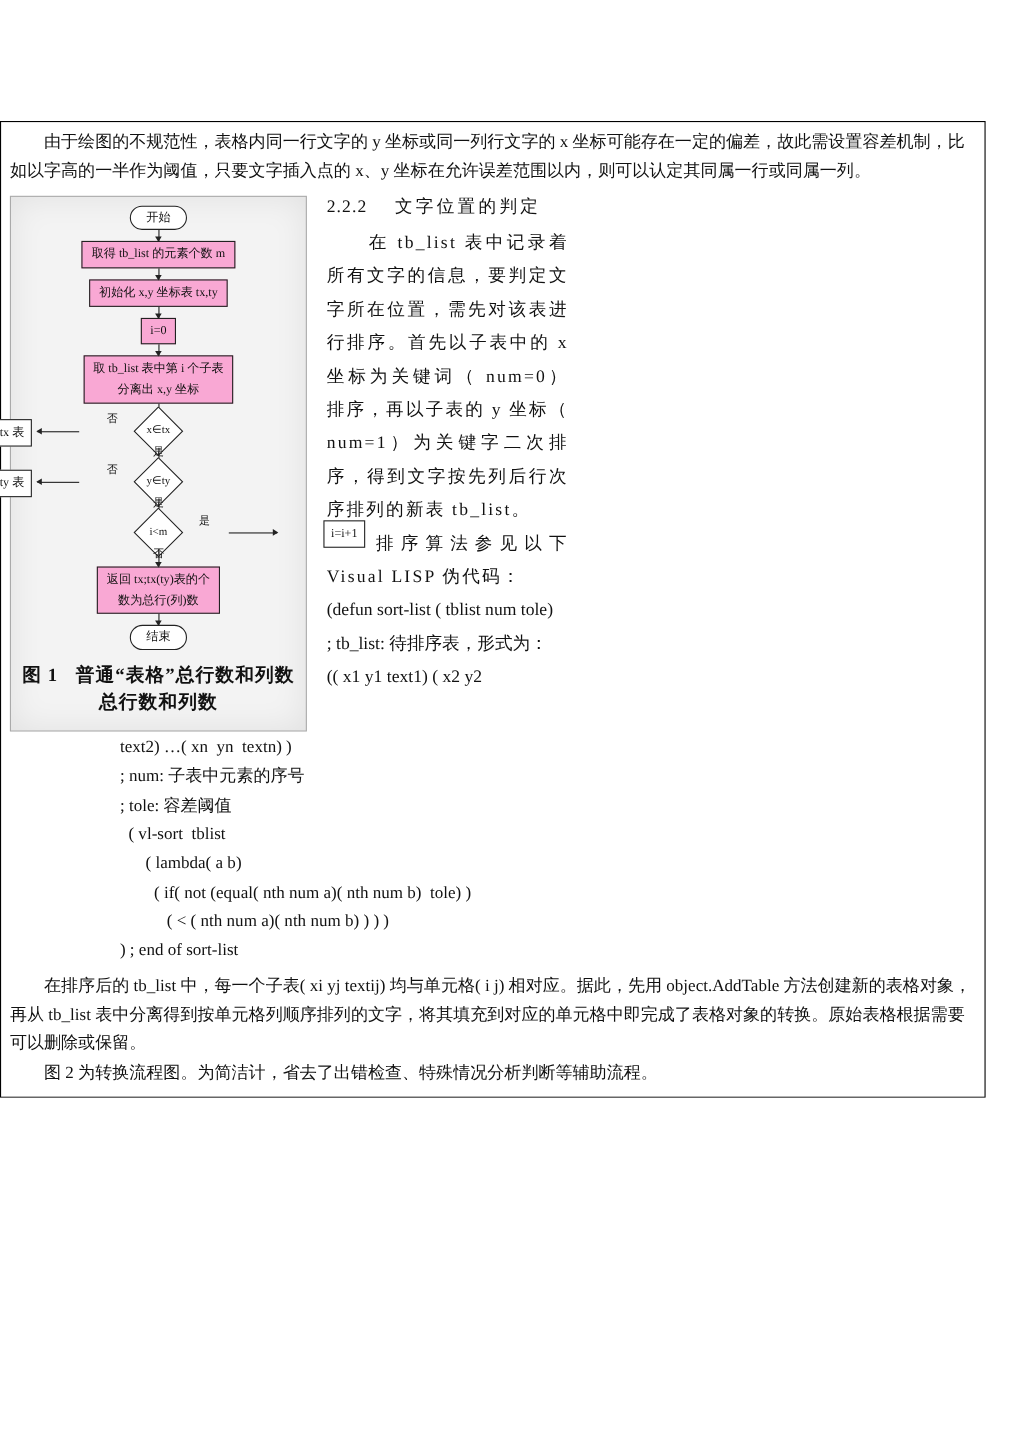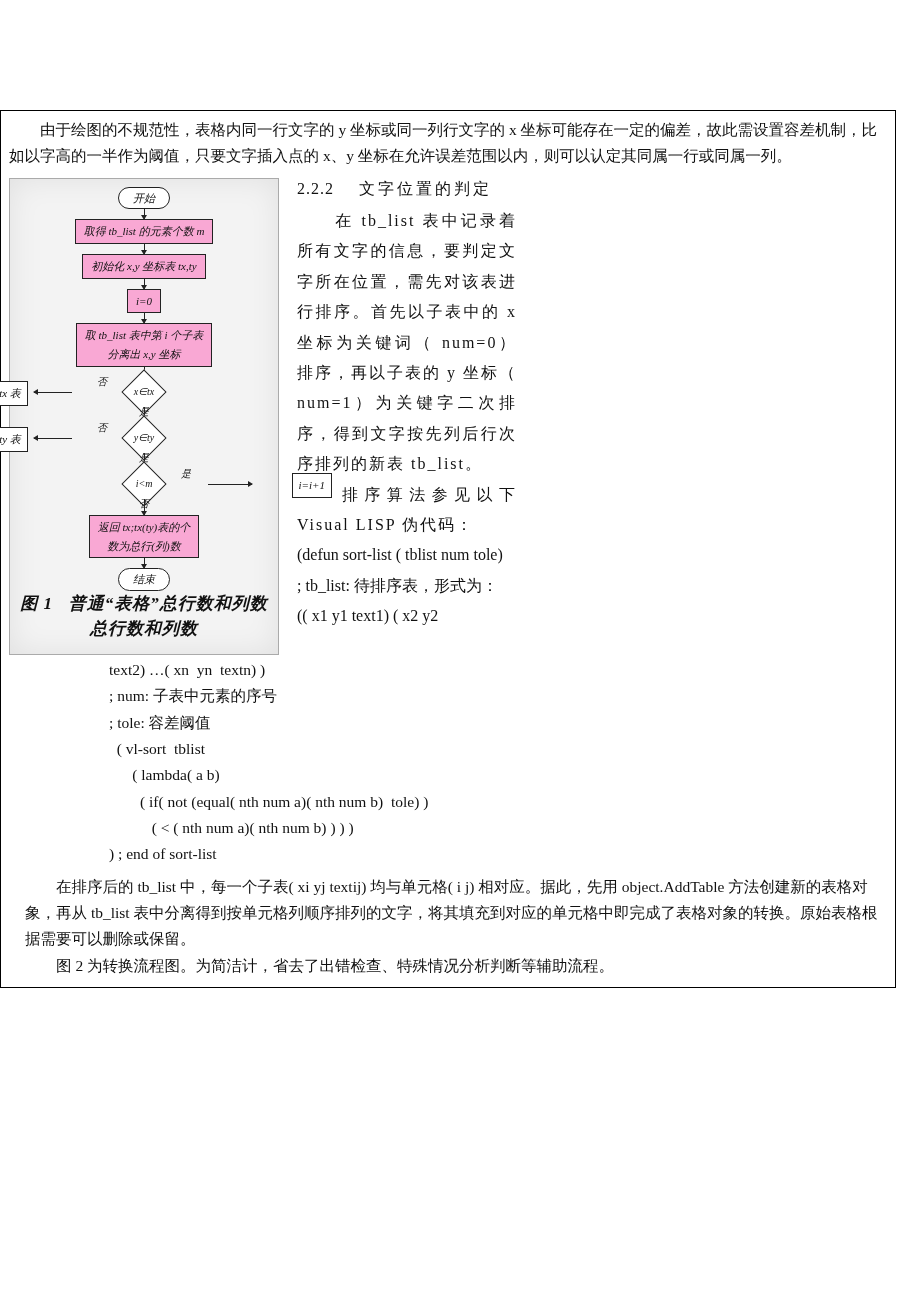--- a/index.html
+++ b/index.html
@@ -18,21 +18,21 @@
     margin: 110px 0 0 0;
     padding: 6px 8px 8px 8px;
   }
   .intro { text-indent: 2em; }
   .layout {
     display: flex;
     align-items: flex-start;
     gap: 18px;
     margin-top: 4px;
   }
-  .figure-col { width: 270px; flex: 0 0 270px; font-style: italic; }
+  .figure-col { width: 270px; flex: 0 0 270px; }
   .figure-box {
     border: 1px solid #aaa;
     background: #f3f3f3;
     padding: 8px 6px 12px 6px;
     box-shadow: inset 0 0 30px rgba(0,0,0,0.08);
   }
   .flow {
     display: flex;
     flex-direction: column;
     align-items: center;
@@ -110,20 +110,21 @@
   }
   .h-line.left-arrow::after {
     left: -1px; right: auto;
     border-left: none;
     border-right: 5px solid #222;
   }
   .caption {
     font-weight: bold;
     font-size: 17px;
     text-align: center;
+    margin-top: 10px;
     line-height: 1.5;
     letter-spacing: 1px;
   }
   .right-col {
     flex: 0 0 220px;
     font-size: 16px;
     line-height: 1.9;
     letter-spacing: 2px;
     text-align: justify;
   }
@@ -132,21 +133,21 @@
     letter-spacing: 3px;
     margin-bottom: 2px;
   }
   .right-col .sec-heading .num { letter-spacing: 1px; margin-right: 18px;}
   .code-col {
     margin: 2px 0 0 100px;
     font-size: 15.5px;
     line-height: 1.7;
   }
   .code-line { white-space: pre; font-family: "SimSun", serif; }
-  .tail { margin-top: 6px; margin-left: 16px; }
+  .tail { margin-top: 6px; }
   .tail p { margin: 0; }
   .tail .ind { text-indent: 2em; }
 </style>
 </head>
 <body>
 
 <div class="page">
 
   <div class="intro">由于绘图的不规范性，表格内同一行文字的 y 坐标或同一列行文字的 x 坐标可能存在一定的偏差，故此需设置容差机制，比如以字高的一半作为阈值，只要文字插入点的 x、y 坐标在允许误差范围以内，则可以认定其同属一行或同属一列。</div>
 

